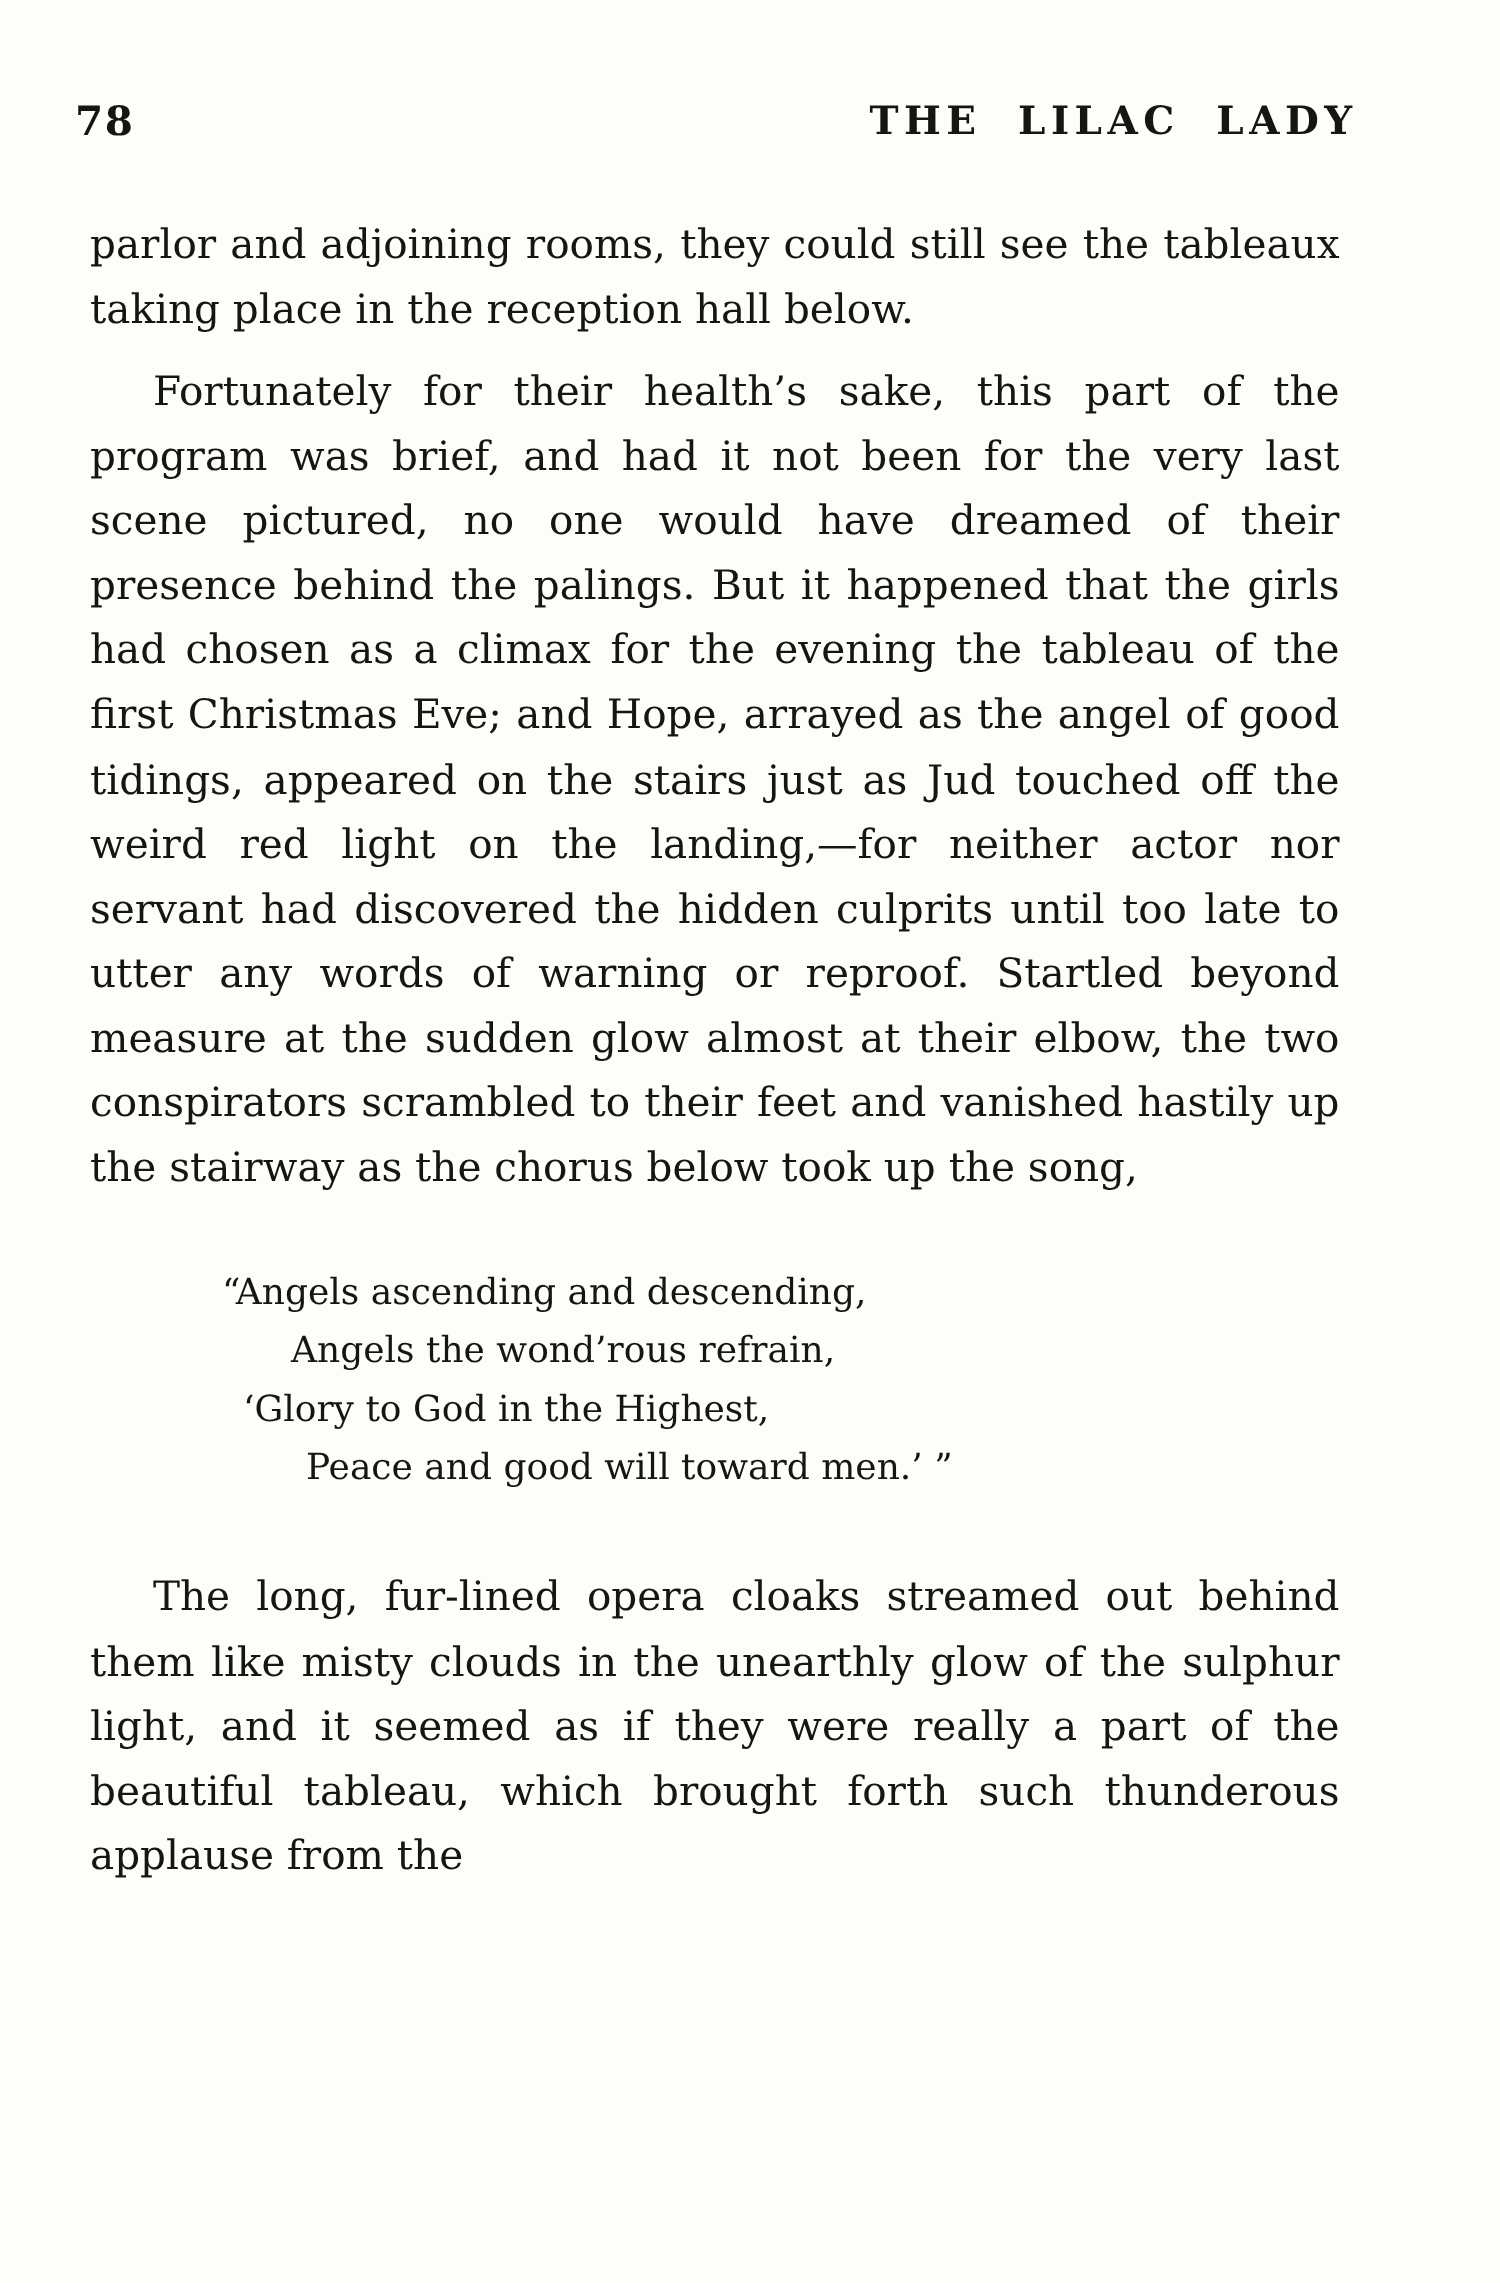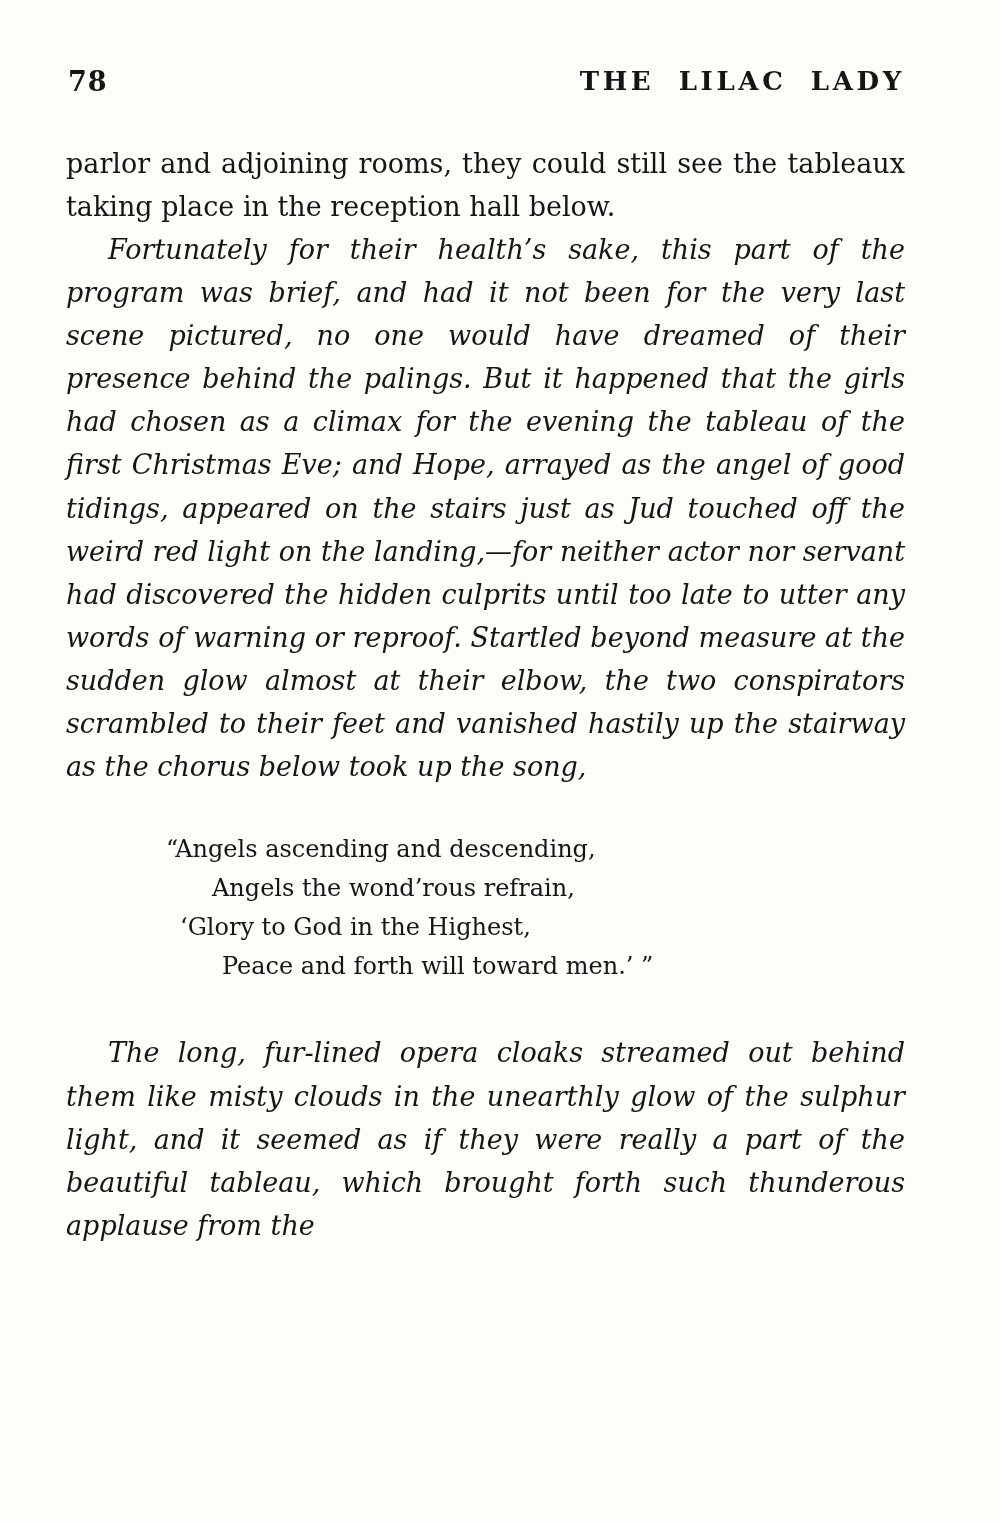--- a/index.html
+++ b/index.html
@@ -9,21 +9,21 @@
   }
   .page {
     position: relative;
     width: 1000px;
     min-height: 1522px;
     margin: 0 auto;
     box-sizing: border-box;
     background: #fdfdfa;
     color: #161514;
     font-family: "DejaVu Serif", "Liberation Serif", serif;
-    padding: 66px 95px 110px 66px;
+    padding: 66px 95px 110px 48px;
   }
   .page-header {
     position: relative;
     height: 46px;
     margin-bottom: 30px;
   }
   .page-number {
     position: absolute;
     left: 2px;
     top: 0;
@@ -37,27 +37,26 @@
     font-size: 26px;
     font-weight: bold;
     letter-spacing: 0.14em;
     word-spacing: 0.45em;
   }
   .body-text {
     font-size: 27px;
     line-height: 1.595;
   }
   .para {
-    margin: 0;
+    margin: 12px;
     text-align: justify;
     text-justify: inter-word;
   }
   .para.indent {
     text-indent: 42px;
-    font-style: italic;
   }
   .verse {
     margin: 42px 0 46px 88px;
     font-size: 24px;
     line-height: 1.62;
   }
   .verse-line {
     white-space: nowrap;
   }
   .vl0 { margin-left: 12px; }
@@ -78,20 +77,20 @@
   <main class="body-text">
 
     <p class="para no-indent">parlor and adjoining rooms, they could still see the tableaux taking place in the reception hall below.</p>
 
     <p class="para indent">Fortunately for their health’s sake, this part of the program was brief, and had it not been for the very last scene pictured, no one would have dreamed of their presence behind the palings.  But it happened that the girls had chosen as a climax for the evening the tableau of the first Christmas Eve; and Hope, arrayed as the angel of good tidings, appeared on the stairs just as Jud touched off the weird red light on the landing,—for neither actor nor servant had discovered the hidden culprits until too late to utter any words of warning or reproof.  Startled beyond measure at the sudden glow almost at their elbow, the two conspirators scrambled to their feet and vanished hastily up the stairway as the chorus below took up the song,</p>
 
     <div class="verse">
       <div class="verse-line vl0">“Angels ascending and descending,</div>
       <div class="verse-line vl1">Angels the wond’rous refrain,</div>
       <div class="verse-line vl2">‘Glory to God in the Highest,</div>
-      <div class="verse-line vl3">Peace and forth will toward men.’ ”</div>
+      <div class="verse-line vl3">Peace and good will toward men.’ ”</div>
     </div>
 
     <p class="para indent">The long, fur-lined opera cloaks streamed out behind them like misty clouds in the unearthly glow of the sulphur light, and it seemed as if they were really a part of the beautiful tableau, which brought forth such thunderous applause from the</p>
 
   </main>
 
 </div>
 
 </body></html>

